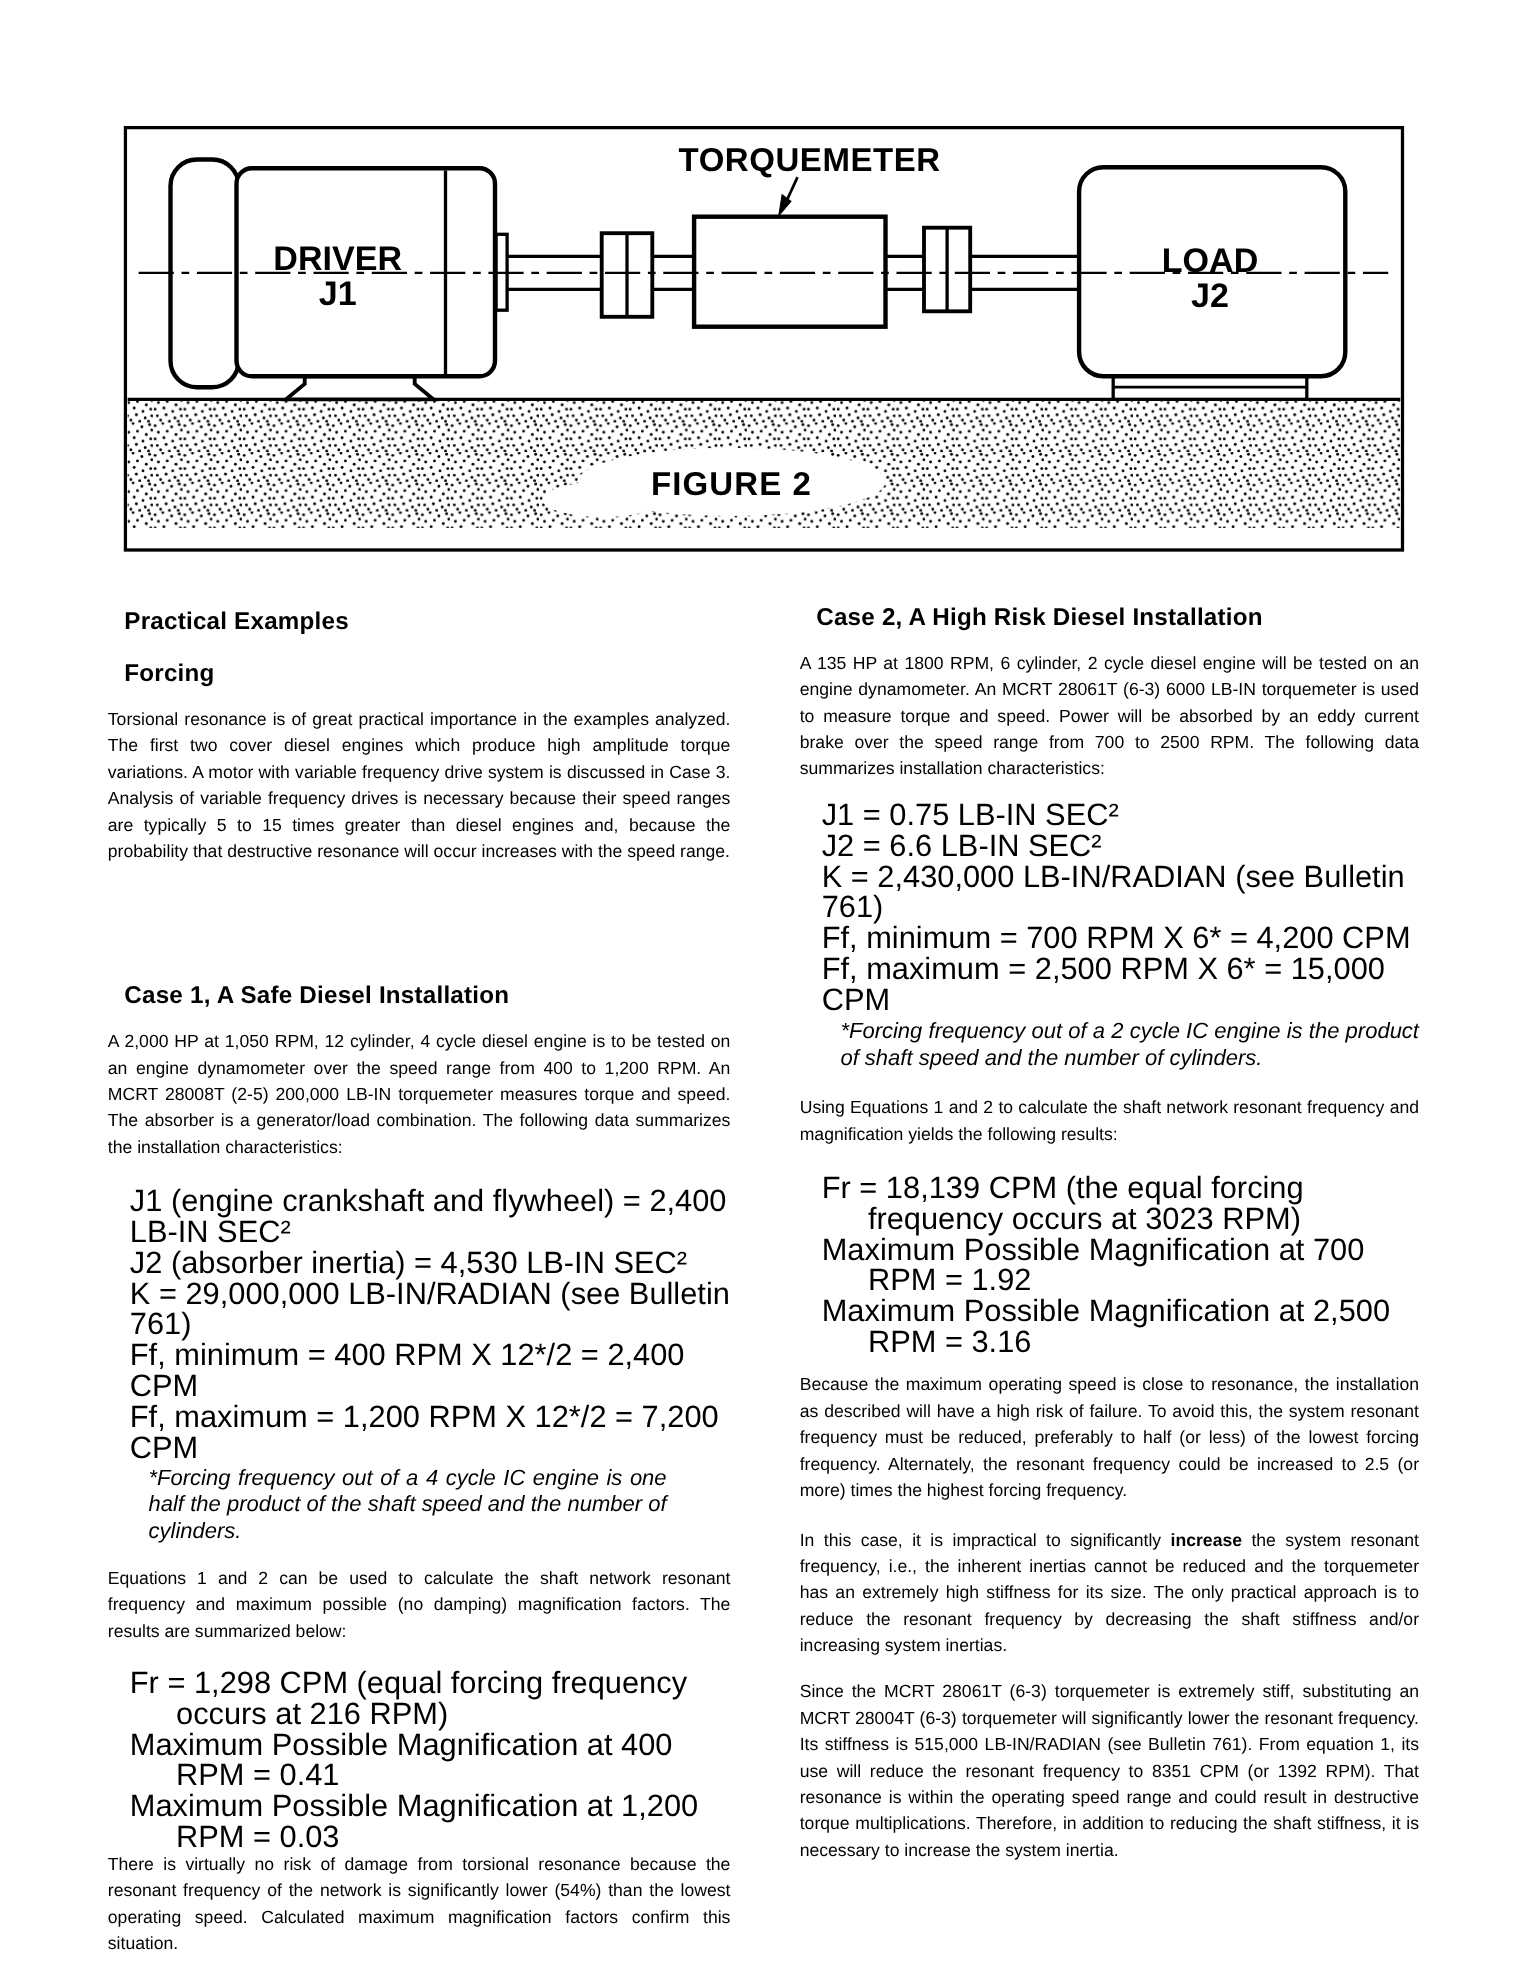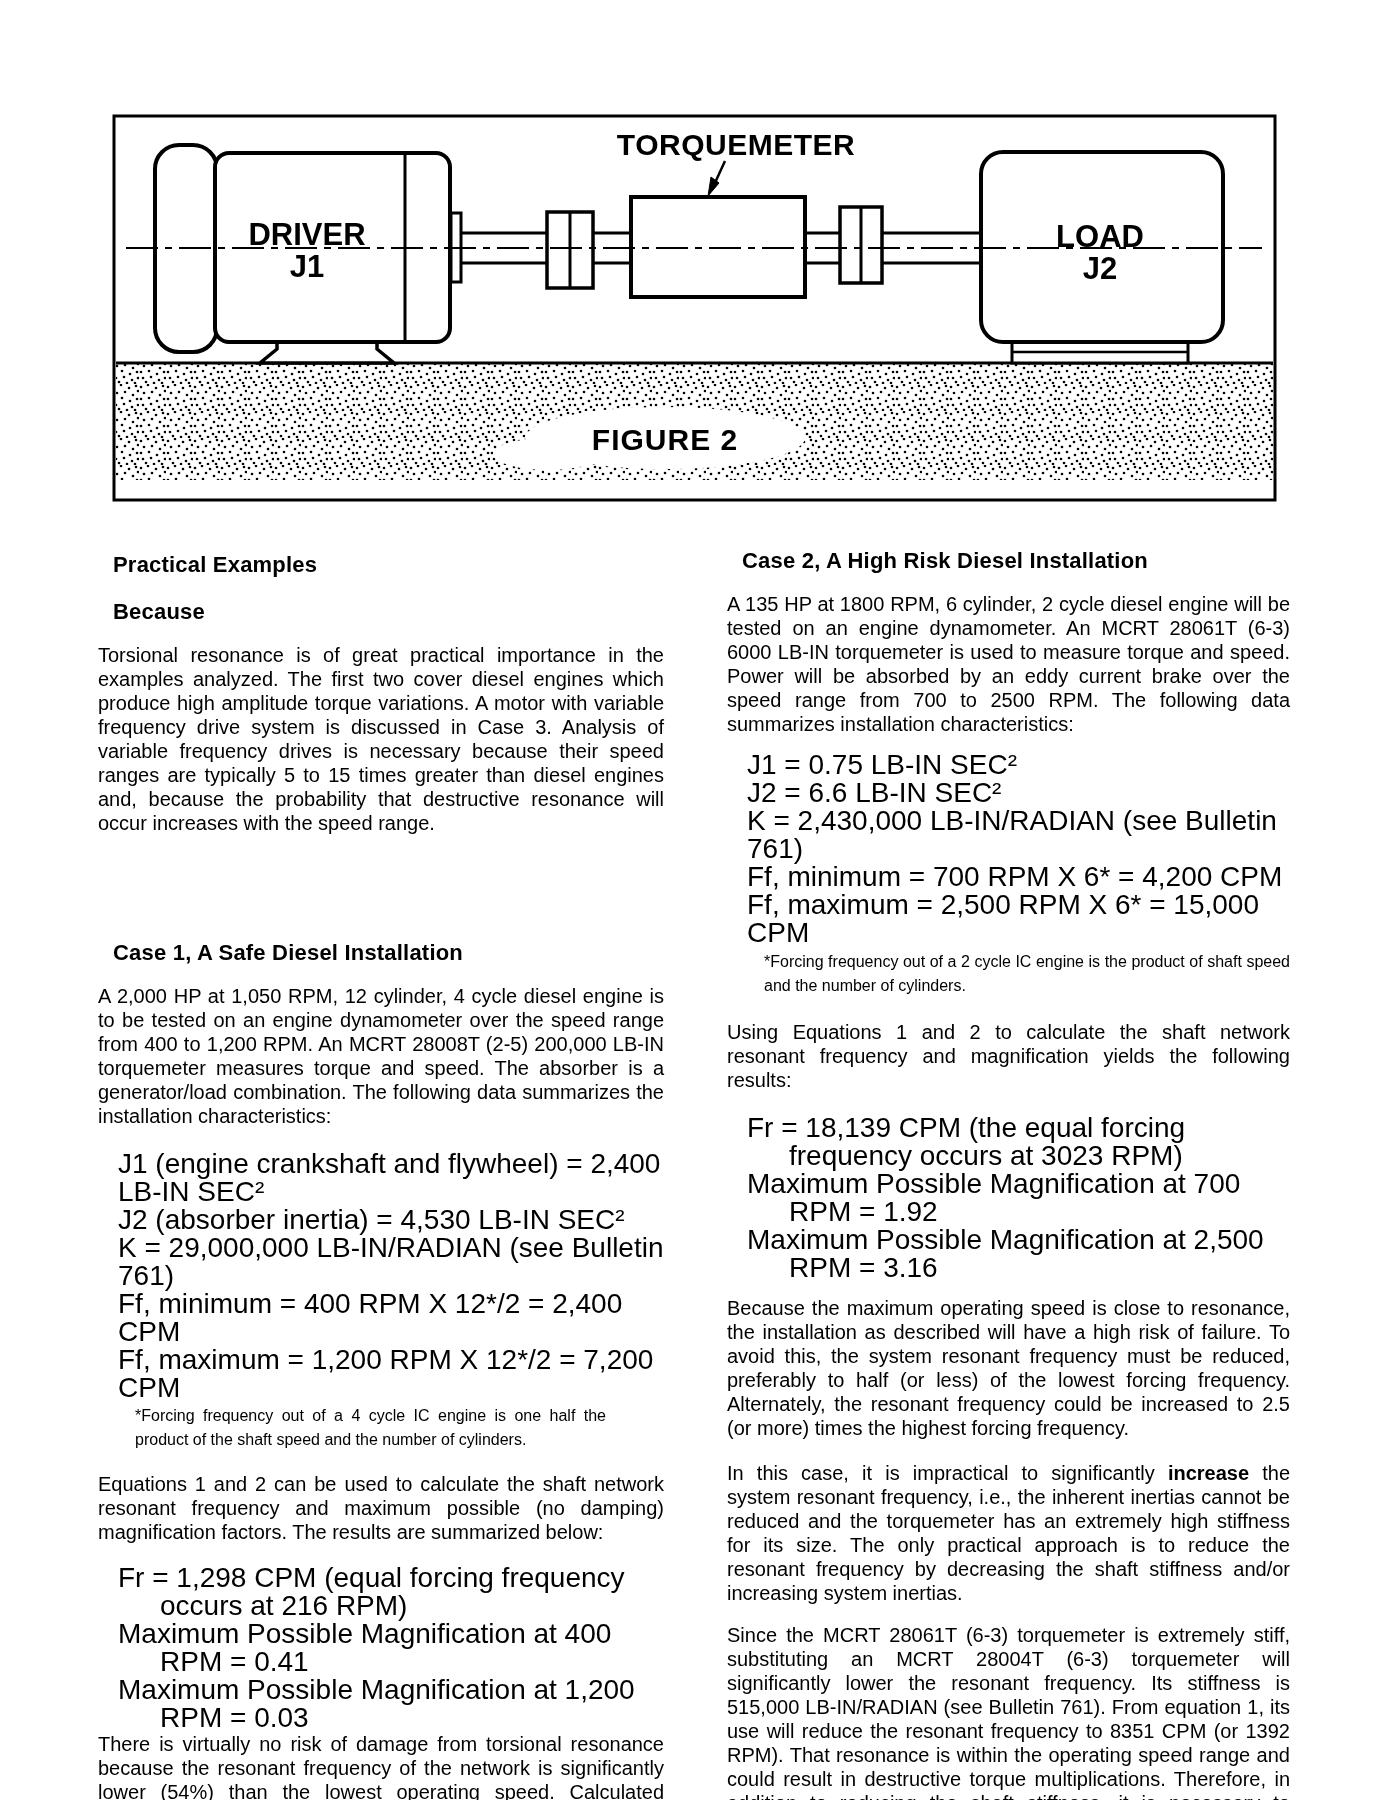--- a/index.html
+++ b/index.html
@@ -7,29 +7,29 @@
     width:1391px;height:1800px;background:#ffffff;position:relative;
     font-family:"Liberation Sans","DejaVu Sans",sans-serif;color:#000;
   }
   .figure2{position:absolute;left:112px;top:114px;margin:0}
   .fig-text{font-family:"Liberation Sans","DejaVu Sans",sans-serif;font-weight:bold;fill:#000}
   .col{position:absolute}
   .col-left{left:98px;top:534px;width:566px}
   .col-right{left:727px;top:530px;width:563px}
   .h{font-size:22px;font-weight:bold;line-height:32px;margin:15px;letter-spacing:.2px}
   .h-case1{margin-top:102px}
-  .body{font-size:20px;line-height:24px;margin:0}
+  .body{font-size:16px;line-height:24px;margin:0}
   .j{text-align:justify}
   .gp{margin-top:6px}
   .intro{margin-top:0}
   .col-right .intro{margin-top:6px}
   .datalist,.results{list-style:none;padding:0;font-size:28px;line-height:28px}
   .datalist{margin:22px 0 0 20px}
   .col-right .datalist{margin-top:15px}
-  .footnote{font-size:16px;line-height:24px;margin:2px 0 0 37px;text-align:justify}
+  .footnote{font-style:italic;font-size:20px;line-height:24px;margin:2px 0 0 37px;text-align:justify}
   .col-left .footnote{padding-right:58px}
   .col-right .footnote{margin-top:3px}
   .eq{margin-top:20px}
   .results{margin:20px 0 0 20px}
   .col-right .results{margin-top:22px}
   .results li{padding-left:42px;text-indent:-42px}
   .col-left .results li{max-width:532px}
   .concl{margin-top:0}
   .using{margin-top:22px}
   .because{margin-top:14px}
@@ -129,21 +129,21 @@
       <g>
         <ellipse cx="553" cy="324" rx="140" ry="31" fill="#ffffff"></ellipse>
         <ellipse cx="436" cy="340" rx="55" ry="16" fill="#ffffff"></ellipse>
         <text class="fig-text" x="553" y="336" font-size="30" text-anchor="middle" letter-spacing="1">FIGURE 2</text>
       </g>
     </svg>
   </figure>
 
   <section class="col col-left">
     <h1 class="h">Practical Examples</h1>
-    <h2 class="h">Because</h2>
+    <h2 class="h">Forcing</h2>
     <p class="body j gp">Torsional resonance is of great practical importance in the examples analyzed.  The first two cover diesel engines which produce high amplitude torque variations.  A motor with variable frequency drive system is discussed in Case 3. Analysis of variable frequency drives is necessary because their speed ranges are typically 5 to 15 times greater than diesel engines and, because the probability that destructive resonance will occur increases with the speed range.</p>
 
     <h2 class="h h-case1">Case 1, A Safe Diesel Installation</h2>
     <p class="body j intro">A 2,000 HP at 1,050 RPM, 12 cylinder, 4 cycle diesel engine is to be tested on an engine dynamometer over the speed range from 400 to 1,200 RPM.  An MCRT 28008T (2-5) 200,000 LB-IN torquemeter measures torque and speed. The absorber is a generator/load combination.  The following data summarizes the installation characteristics:</p>
 
     <ul class="datalist">
       <li>J1 (engine crankshaft and flywheel) = 2,400 LB-IN SEC²</li>
       <li>J2 (absorber inertia) = 4,530 LB-IN SEC²</li>
       <li>K = 29,000,000 LB-IN/RADIAN (see Bulletin 761)</li>
       <li>Ff, minimum = 400 RPM X 12*/2 = 2,400 CPM</li>

